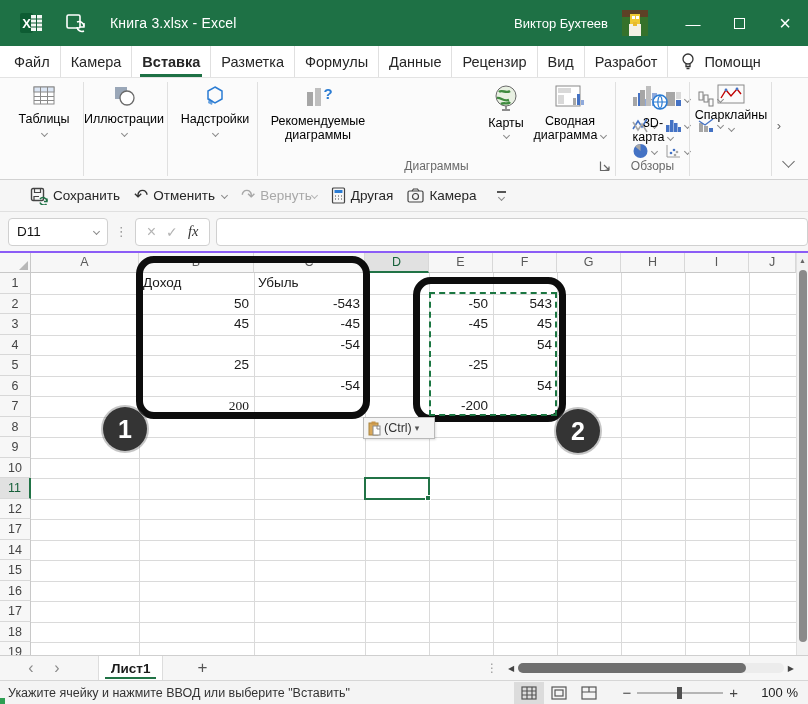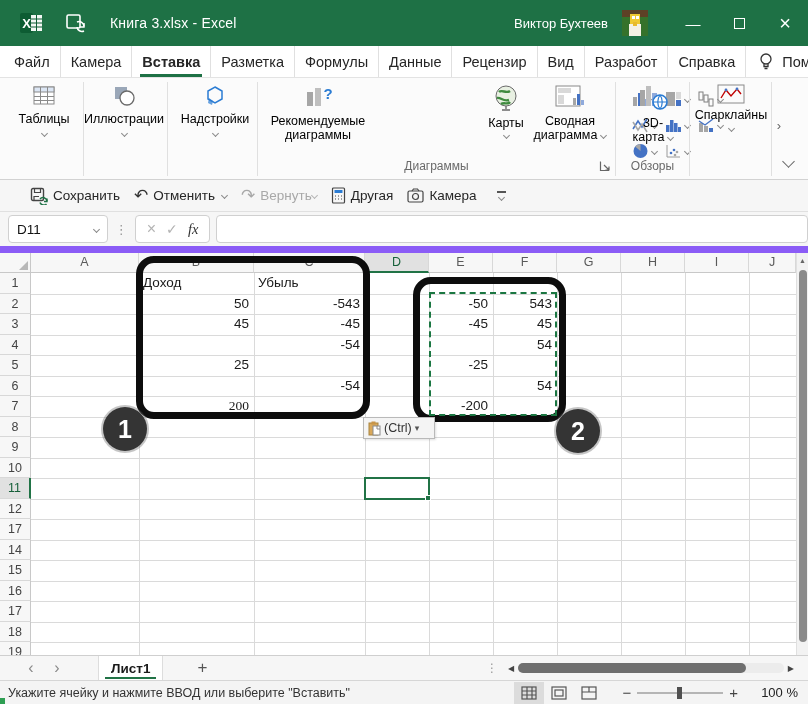--- a/index.html
+++ b/index.html
@@ -43,21 +43,21 @@
   
   #qat { position:absolute; left:0; top:180px; width:808px; height:32px; background:#f6f6f6; border-bottom:1px solid #e0e0e0; display:flex; align-items:center;padding-left:16px; }
   .qitem { display:flex; align-items:center; margin-left:14px; font-size:13.5px; color:#262626; }
   .qitem .qicon { margin-right:5px; display:flex; align-items:center; }
   .qitem.disabled { color:#a8a8a8; }
   .qdrop { margin-left:7px; }
   #qat-more { margin-left:20px; display:flex; flex-direction:column; align-items:center; }
   #qat-more .bar { width:9px; height:1.5px; background:#555; margin-bottom:2px; }
 
   
-  #fbar { position:absolute; left:0; top:212px; width:808px; height:41px; background:#f6f6f6; display:flex; align-items:center; border-bottom:7px solid #8b5cf6; }
+  #fbar { position:absolute; left:0; top:212px; width:808px; height:41px; background:#f6f6f6; display:flex; align-items:center; border-bottom:2px solid #8b5cf6; }
   #namebox { margin-left:8px; width:100px; height:28px; background:#fff; border:1px solid #d0d0d0; border-radius:4px; display:flex; align-items:center; padding:0 8px; font-size:13.5px; color:#111; }
   #namebox .chev { margin-left:auto; }
   #fb-dots { color:#9a9a9a; margin:0 7px; font-size:13px; }
   #fxbox { width:76px; height:28px; background:#fff; border:1px solid #d0d0d0; border-radius:4px; display:flex; align-items:center; justify-content:space-around; padding:0 6px; }
   .fb-x { color:#b3b3b3; font-size:16px; }
   .fb-ok { color:#b3b3b3; font-size:14px; }
   .fb-fx { font-style:italic; font-size:14.5px; color:#333; font-family:"Liberation Serif","DejaVu Serif",serif; }
   #fb-input { margin-left:6px; width:594px; height:28px; background:#fff; border:1px solid #d0d0d0; border-radius:4px; }
 
   
@@ -156,21 +156,20 @@
   <div id="menu-tabs" style="display:flex;align-items:stretch;margin-left:4px;">
       <div class="mtab">Файл</div>
       <div class="mtab">Камера</div>
       <div class="mtab active">Вставка</div>
       <div class="mtab">Разметка</div>
       <div class="mtab">Формулы</div>
       <div class="mtab">Данные</div>
       <div class="mtab">Рецензир</div>
       <div class="mtab">Вид</div>
       <div class="mtab">Разработ</div>
-      <div class="mtab">Справка</div>
     </div>
   <div id="help-area">
     <svg width="16" height="20" viewBox="0 0 16 20" fill="none" stroke="#333" stroke-width="1.3">
         <circle cx="8" cy="7" r="5"></circle>
         <path d="M6 12v2.5h4V12M6.5 16.5h3"></path>
       </svg>
     <span id="help-label">Помощн</span>
   </div>
 
 </div>

